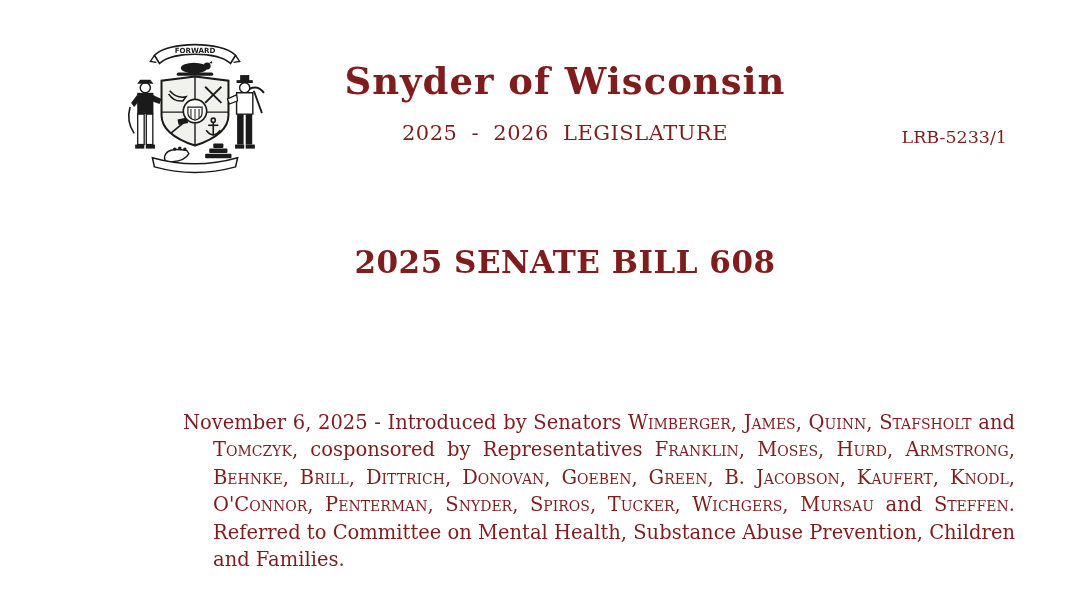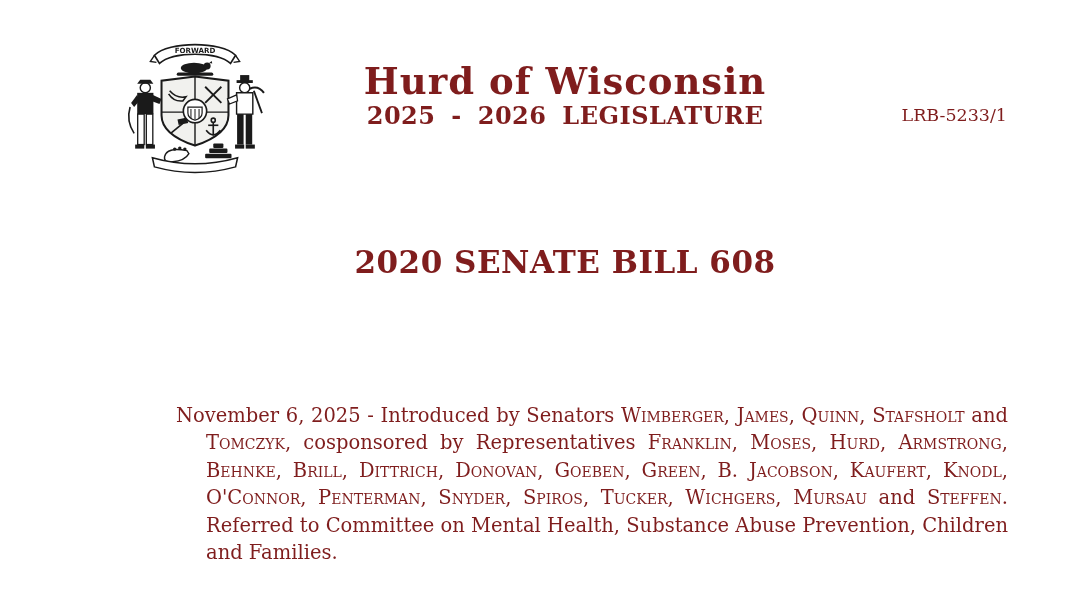--- a/index.html
+++ b/index.html
@@ -28,31 +28,31 @@
     width: 1030px;
     text-align: center;
   }
   .state-title {
     font-size: 37px;
     font-weight: bold;
     letter-spacing: 1px;
     line-height: 42px;
   }
   .legislature-line {
-    font-size: 24px;
-    font-weight: bold;
+    font-size: 21px;
+    font-weight: normal;
     letter-spacing: 0.5px;
     word-spacing: 7px;
     line-height: 24px;
-    margin-top: 2px;
+    margin-top: 19px;
   }
   .lrb-block {
     position: absolute;
     right: 73px;
-    top: 102px;
+    top: 124px;
     text-align: right;
     font-size: 17.5px;
     line-height: 26px;
   }
 
   
   .bill-title {
     position: absolute;
     left: 50px;
     top: 244px;
@@ -66,21 +66,21 @@
 
   
   .introduction {
     position: absolute;
     left: 172px;
     top: 398px;
     width: 832px;
     box-sizing: border-box;
     padding-left: 30px;
     text-indent: -30px;
-    margin: 4px;
+    margin: 11px;
     font-size: 19.5px;
     line-height: 27.4px;
     text-align: justify;
   }
   .sc { font-variant: small-caps; }
 </style>
 </head>
 <body>
 
 <div class="page">
@@ -172,25 +172,25 @@
         <rect x="84" y="113" width="18" height="4.4" rx="1"></rect>
         <rect x="80" y="118" width="26" height="4.4" rx="1"></rect>
       </g>
       <g>
         <path d="M28,122 Q70,134 112,122 L110,131 Q70,142 30,131 Z" fill="#ffffff" stroke="#1a1a1a" stroke-width="1.5"></path>
       </g>
     </svg>
   </div>
 
   <div class="header-center">
-    <div class="state-title">Hurd of Wisconsin</div>
+    <div class="state-title">Snyder of Wisconsin</div>
     <div class="legislature-line">2025 - 2026 LEGISLATURE</div>
   </div>
 
   <div class="lrb-block">
     <div>LRB-5233/1</div>
   </div>
 
-  <h1 class="bill-title">2020 SENATE BILL 608</h1>
+  <h1 class="bill-title">2025 SENATE BILL 608</h1>
 
   <p class="introduction"><span>November 6, 2025 - Introduced by Senators </span><span class="sc">Wimberger</span><span>, </span><span class="sc">James</span><span>, </span><span class="sc">Quinn</span><span>, </span><span class="sc">Stafsholt</span><span> and </span><span class="sc">Tomczyk</span><span>, cosponsored by Representatives </span><span class="sc">Franklin</span><span>, </span><span class="sc">Moses</span><span>, </span><span class="sc">Hurd</span><span>, </span><span class="sc">Armstrong</span><span>, </span><span class="sc">Behnke</span><span>, </span><span class="sc">Brill</span><span>, </span><span class="sc">Dittrich</span><span>, </span><span class="sc">Donovan</span><span>, </span><span class="sc">Goeben</span><span>, </span><span class="sc">Green</span><span>, </span><span class="sc">B. Jacobson</span><span>, </span><span class="sc">Kaufert</span><span>, </span><span class="sc">Knodl</span><span>, </span><span class="sc">O'Connor</span><span>, </span><span class="sc">Penterman</span><span>, </span><span class="sc">Snyder</span><span>, </span><span class="sc">Spiros</span><span>, </span><span class="sc">Tucker</span><span>, </span><span class="sc">Wichgers</span><span>, </span><span class="sc">Mursau</span><span> and </span><span class="sc">Steffen</span><span>. Referred to Committee on Mental Health, Substance Abuse Prevention, Children and Families.</span></p>
 
 </div>
 
 </body></html>

